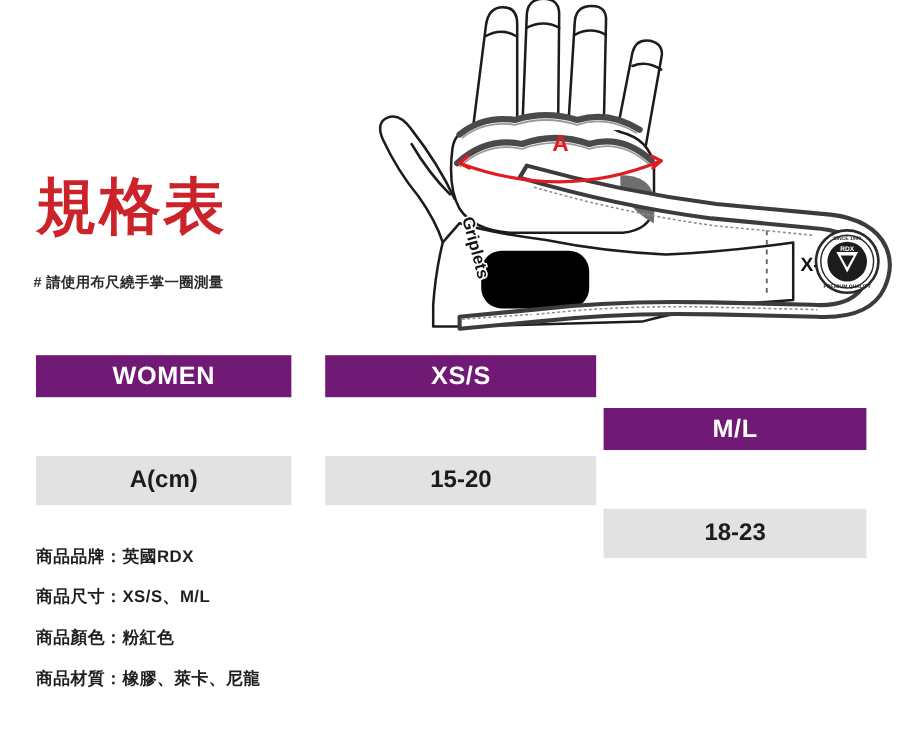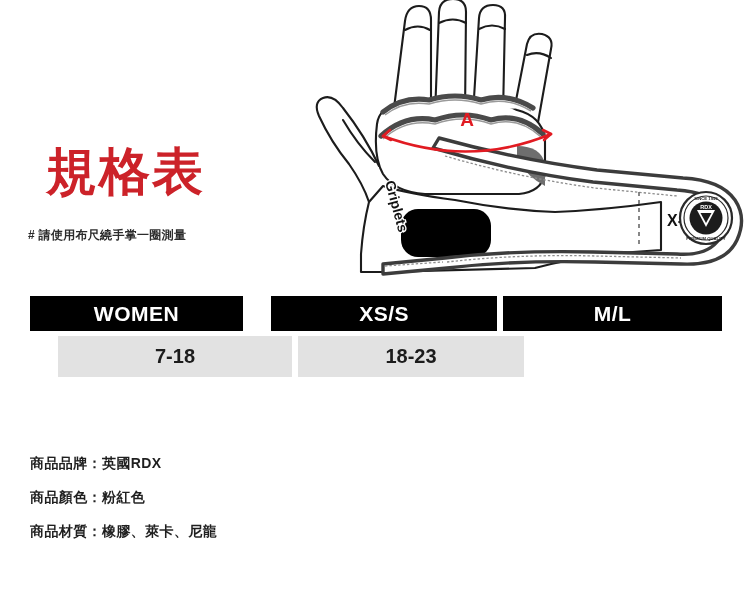--- a/index.html
+++ b/index.html
@@ -24,21 +24,20 @@
   .spec-title {
     position: absolute;
     left: 30px;
     top: 143px;
     font-size: 51px;
     line-height: 58px;
     font-weight: bold;
     color: #cc2229;
     letter-spacing: 2px;
     white-space: nowrap;
-    margin-left: 16px;
   }
   .measure-note {
     position: absolute;
     left: 28px;
     top: 222px;
     font-size: 12px;
     line-height: 26px;
     font-weight: bold;
     color: #2b2b2b;
     letter-spacing: 0.3px;
@@ -50,21 +49,21 @@
     position: absolute;
     left: 30px;
     top: 296px;
     width: 692px;
   }
   .table-row {
     display: flex;
     width: 100%;
   }
   .table-row.header-row .cell {
-    background: #000000;
+    background: #701a75;
     color: #ffffff;
     height: 35px;
     line-height: 35px;
     font-size: 21px;
     font-weight: bold;
     letter-spacing: 0.5px;
   }
   .table-row.data-row {
     margin-top: 5px;
   }
@@ -78,21 +77,21 @@
   }
   .cell {
     text-align: center;
     box-sizing: border-box;
     overflow: hidden;
     white-space: nowrap;
   }
   .cell.c0 { width: 220px; }
   .cell.gap { width: 6px; background: #ffffff !important; }
   .cell.c1 { width: 234px; margin-left: 22px; }
-  .cell.c2 { width: 226px; }
+  .cell.c2 { width: 226px; margin-top: 44px; }
 
   
   .desc-block {
     position: absolute;
     left: 30px;
     top: 446px;
   }
   .desc-line {
     font-size: 14px;
     line-height: 34px;
@@ -241,26 +240,28 @@
 
   <div class="size-table">
     <div class="table-row header-row">
       <div class="cell c0">WOMEN</div>
       <div class="cell gap"></div>
       <div class="cell c1">XS/S</div>
       <div class="cell gap"></div>
       <div class="cell c2">M/L</div>
     </div>
     <div class="table-row data-row">
-      <div class="cell gap"></div>
-      <div class="cell c1">7-18</div>
+      <div class="cell c0">A(cm)</div>
+      <div class="cell gap"></div>
+      <div class="cell c1">15-20</div>
       <div class="cell gap"></div>
       <div class="cell c2">18-23</div>
     </div>
   </div>
 
   <div class="desc-block">
     <div class="desc-line">商品品牌：英國RDX</div>
+    <div class="desc-line">商品尺寸：XS/S、M/L</div>
     <div class="desc-line">商品顏色：粉紅色</div>
     <div class="desc-line">商品材質：橡膠、萊卡、尼龍</div>
   </div>
 
 </div>
 
 </body></html>

